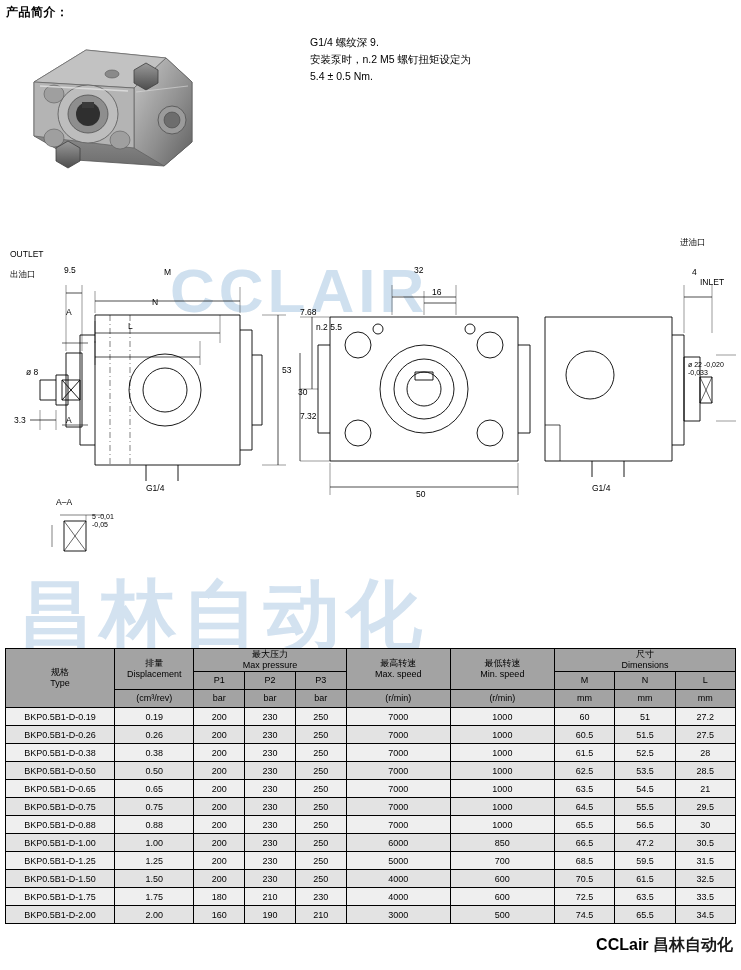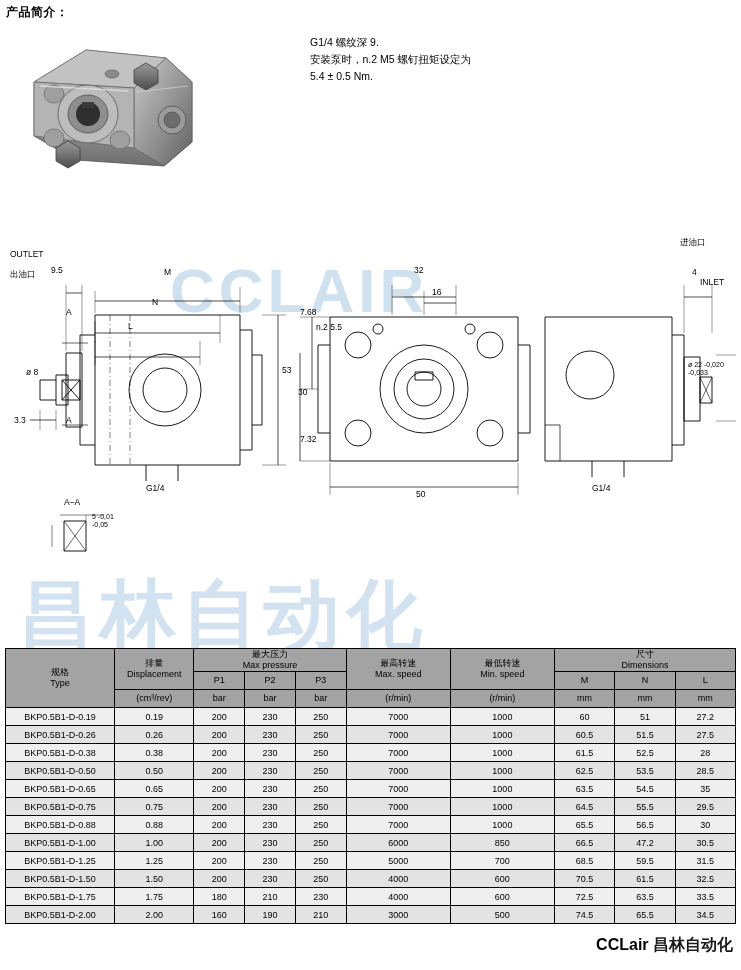--- a/index.html
+++ b/index.html
@@ -285,45 +285,45 @@
         <path d="M86 290 L86 296" stroke-width="0.4"></path>
       </g>
     </svg>
 
     
     <div class="lbl" style="left:10px; top:12px;margin-top:32px;">出油口</div>
     <div class="lbl" style="left:10px; top:24px;">OUTLET</div>
     <div class="lbl" style="left:680px; top:12px;">进油口</div>
     <div class="lbl" style="left:700px; top:17px;margin-top:35px;">INLET</div>
 
-    <div class="lbl" style="left:51px; top:40px;">9.5</div>
+    <div class="lbl" style="left:64px; top:40px;">9.5</div>
     <div class="lbl" style="left:164px; top:42px;">M</div>
     <div class="lbl" style="left:152px; top:72px;">N</div>
     <div class="lbl" style="left:128px; top:96px;">L</div>
     <div class="lbl" style="left:66px; top:82px;">A</div>
     <div class="lbl" style="left:66px; top:190px;">A</div>
     <div class="lbl" style="left:26px; top:142px;">ø 8</div>
     <div class="lbl" style="left:14px; top:190px;">3.3</div>
     <div class="lbl" style="left:146px; top:258px;">G1/4</div>
     <div class="lbl" style="left:282px; top:140px;">53</div>
 
     <div class="lbl" style="left:316px; top:62px;margin-top:35px;">n.2 5.5</div>
     <div class="lbl" style="left:414px; top:40px;">32</div>
     <div class="lbl" style="left:432px; top:62px;">16</div>
     <div class="lbl" style="left:300px; top:82px;">7.68</div>
     <div class="lbl" style="left:298px; top:162px;">30</div>
-    <div class="lbl" style="left:300px; top:186px;margin-top:23px;">7.32</div>
+    <div class="lbl" style="left:300px; top:186px;">7.32</div>
     <div class="lbl" style="left:416px; top:264px;">50</div>
 
     <div class="lbl" style="left:692px; top:42px;">4</div>
     <div class="lbl" style="left:688px; top:136px; font-size:7px; line-height:8px;">ø 22 -0,020
       -0,033</div>
     <div class="lbl" style="left:592px; top:258px;">G1/4</div>
 
-    <div class="lbl" style="left:64px; top:272px;text-align:right;">A–A</div>
+    <div class="lbl" style="left:56px; top:272px;text-align:right;">A–A</div>
     <div class="lbl" style="left:92px; top:288px; font-size:7px; line-height:8px;">5 -0,01
    -0,05</div>
   </div>
 
   <table class="spec">
     <thead>
       <tr>
         <td rowspan="3" style="width:112px; white-space:pre-line;">规格
 Type</td>
         <td rowspan="2" style="width:80px; white-space:pre-line;">排量
@@ -409,21 +409,21 @@
         <tr>
           <td class="typecell">BKP0.5B1-D-0.65</td>
           <td>0.65</td>
           <td>200</td>
           <td>230</td>
           <td>250</td>
           <td>7000</td>
           <td>1000</td>
           <td>63.5</td>
           <td>54.5</td>
-          <td>35</td>
+          <td>21</td>
         </tr>
         <tr>
           <td class="typecell">BKP0.5B1-D-0.75</td>
           <td>0.75</td>
           <td>200</td>
           <td>230</td>
           <td>250</td>
           <td>7000</td>
           <td>1000</td>
           <td>64.5</td>

